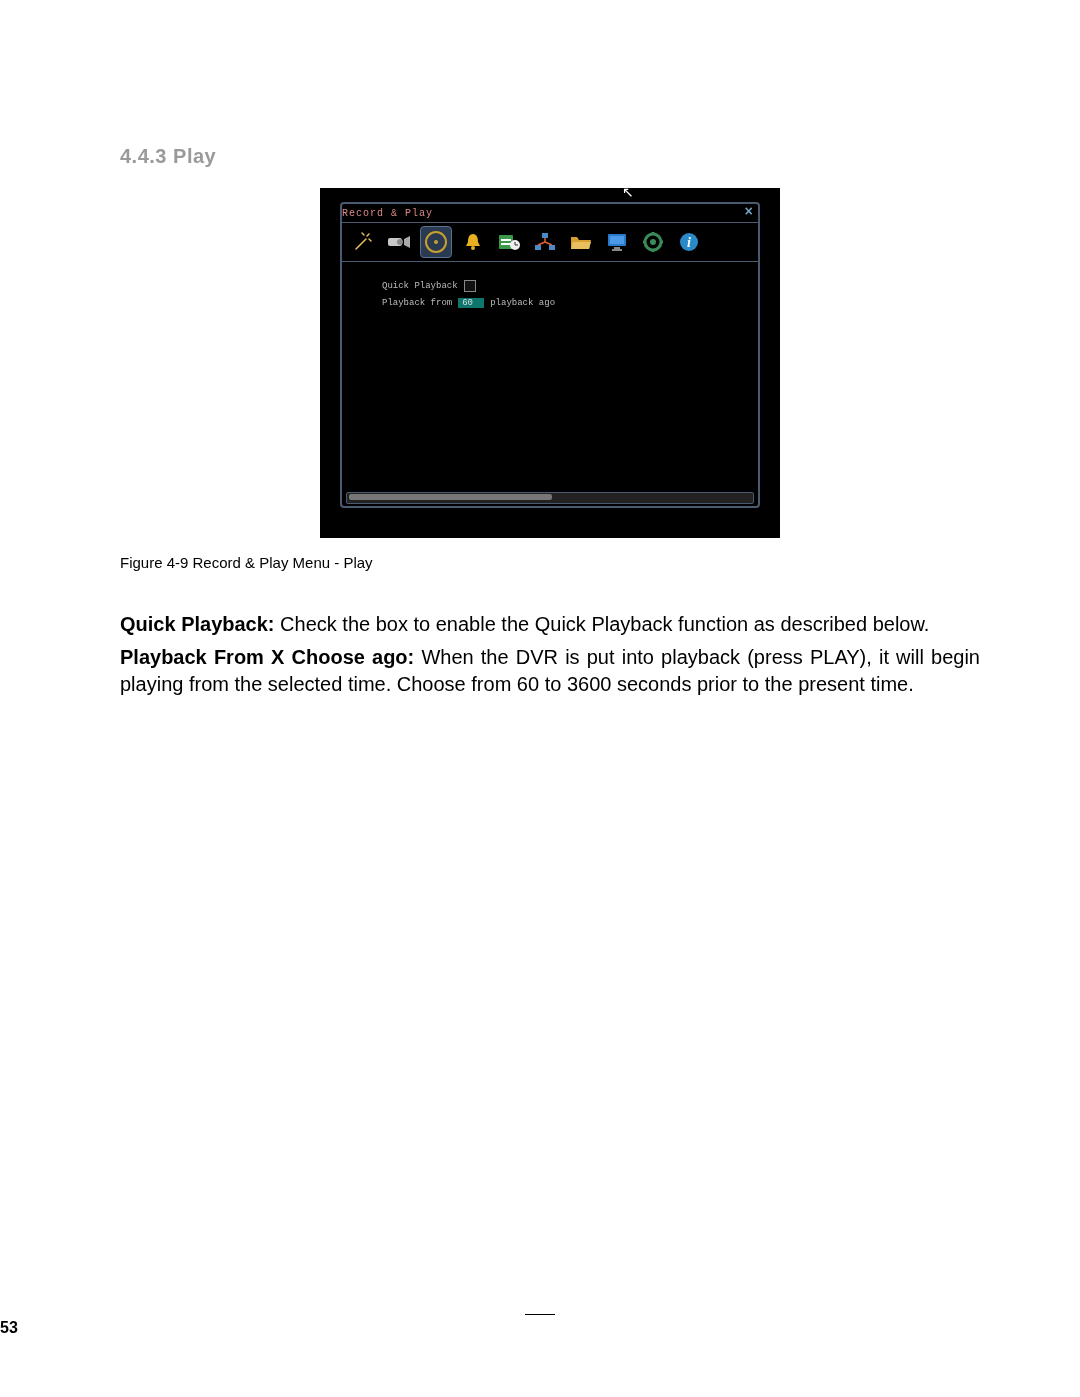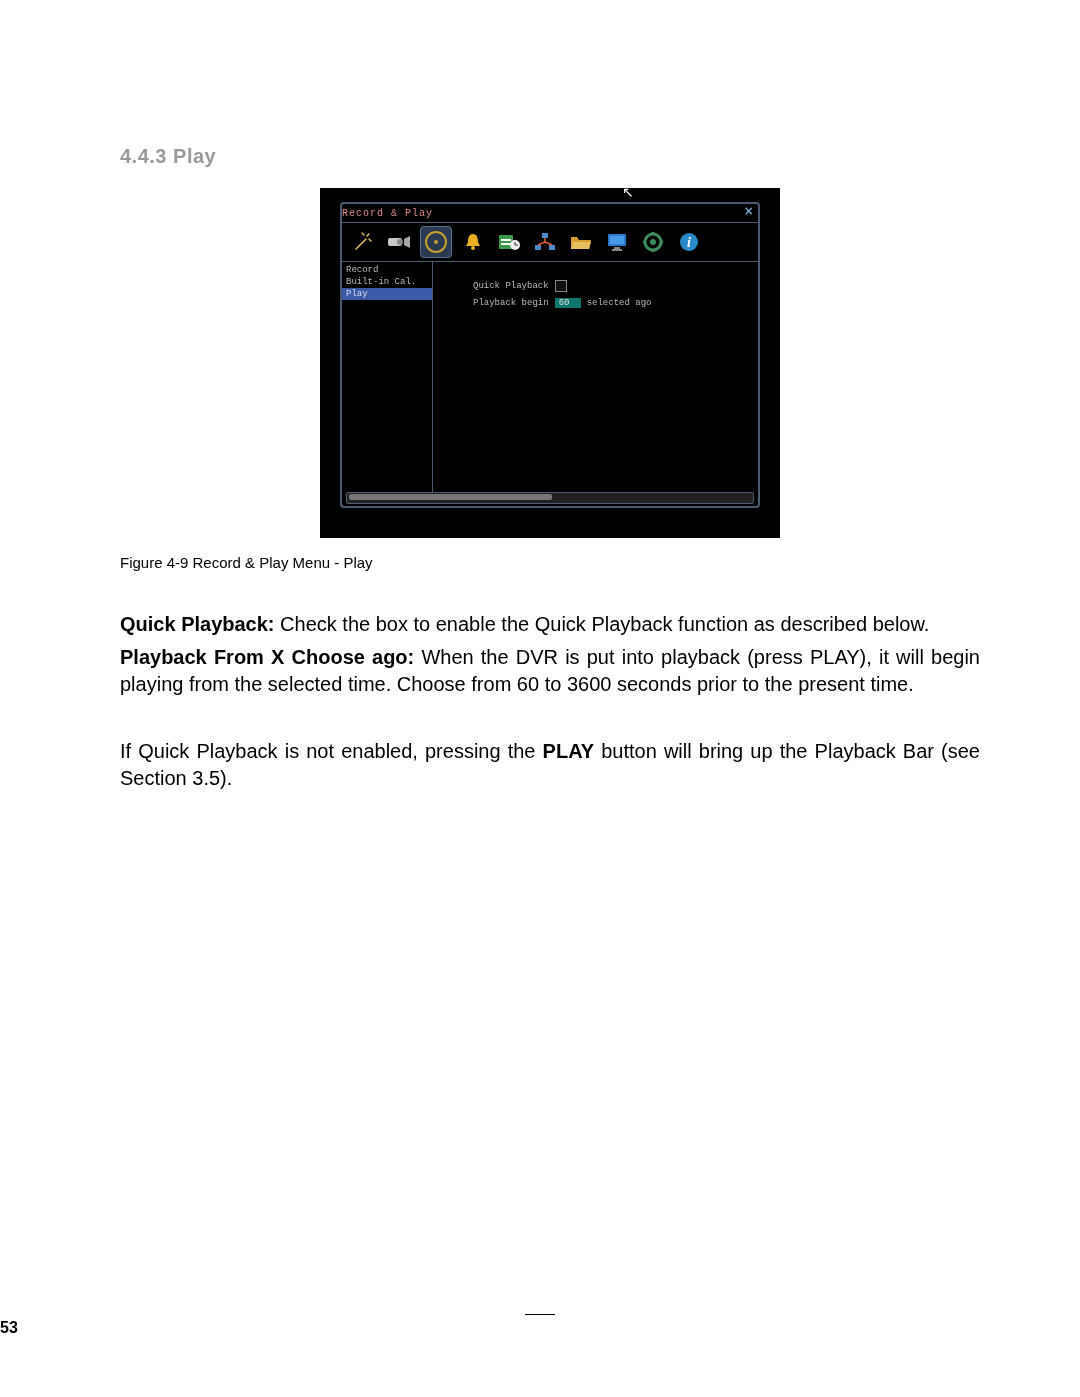--- a/index.html
+++ b/index.html
@@ -292,56 +292,48 @@
           </div>
           <div class="tb-icon">
             <svg width="22" height="22">
                 <circle cx="11" cy="11" r="9" fill="#2a8ac8"></circle>
                 <text x="11" y="16" text-anchor="middle" fill="#fff" font-size="14" font-family="Georgia" font-style="italic" font-weight="bold">i</text>
               </svg>
           </div>
         </div>
 
         <div class="dvr-body">
-          <div class="dvr-sidebar">
-            <div class="side-item">Record</div>
-            <div class="side-item">Built-in Cal.</div>
-            <div class="side-item selected">Play</div>
-          </div>
           <div class="dvr-content">
             <div class="row">
               <span>Quick Playback</span>
               <span class="chk"></span>
             </div>
             <div class="row">
-              <span>Playback begin</span>
+              <span>Playback from</span>
               <span class="numbox">60</span>
-              <span>selected ago</span>
+              <span>playback ago</span>
             </div>
           </div>
         </div>
 
         <div class="dvr-scrollbar">
           <div class="dvr-scrollthumb"></div>
         </div>
       </div>
     </div>
   </div>
 
   <div class="caption">Figure 4-9 Record &amp; Play Menu - Play</div>
 
   <div class="body-text">
     <p>
       <span class="bold">Quick Playback:</span><span> Check the box to enable the Quick Playback function as described below.</span>
     </p>
     <p>
       <span class="bold">Playback From X Choose ago:</span><span> When the DVR is put into playback (press PLAY), it will begin playing from the selected time. Choose from 60 to 3600 seconds prior to the present time.</span>
     </p>
-    <p class="spaced">
-      <span>If Quick Playback is not enabled, pressing the </span><span class="bold">PLAY</span><span> button will bring up the Playback Bar (see Section 3.5).</span>
-    </p>
   </div>
 </div>
 
 <div class="page-num">
   <div class="bar"></div>
   <span>53</span>
 </div>
 
 </body></html>

